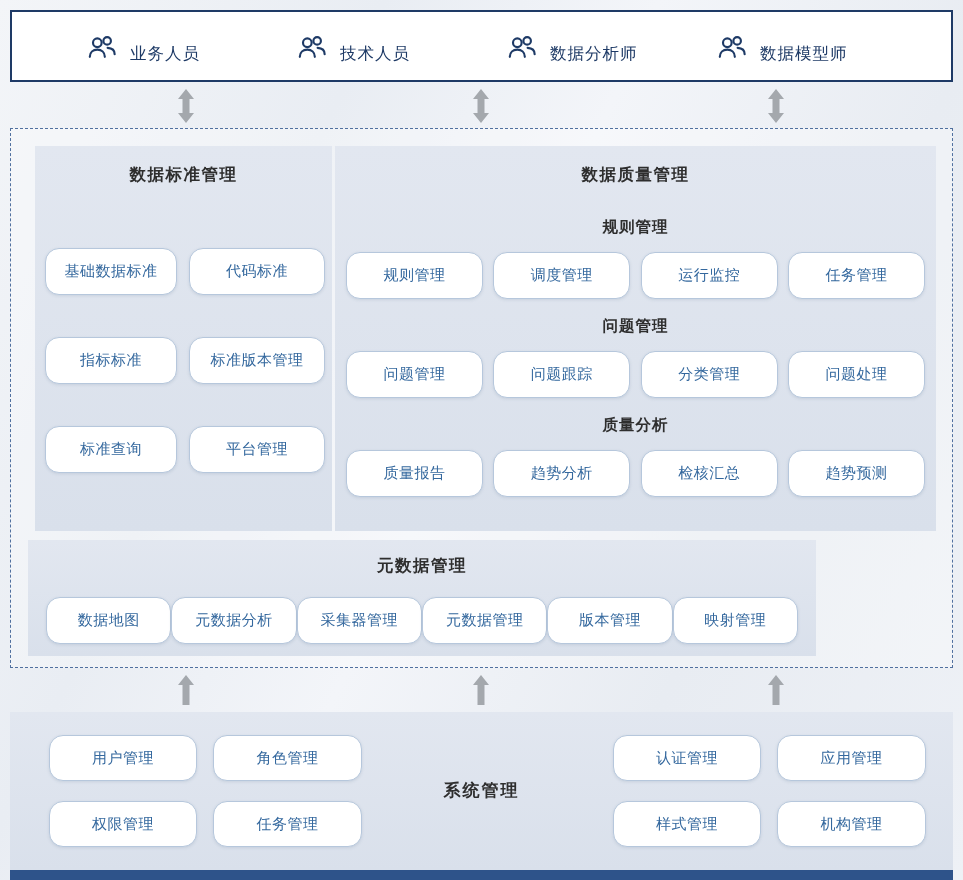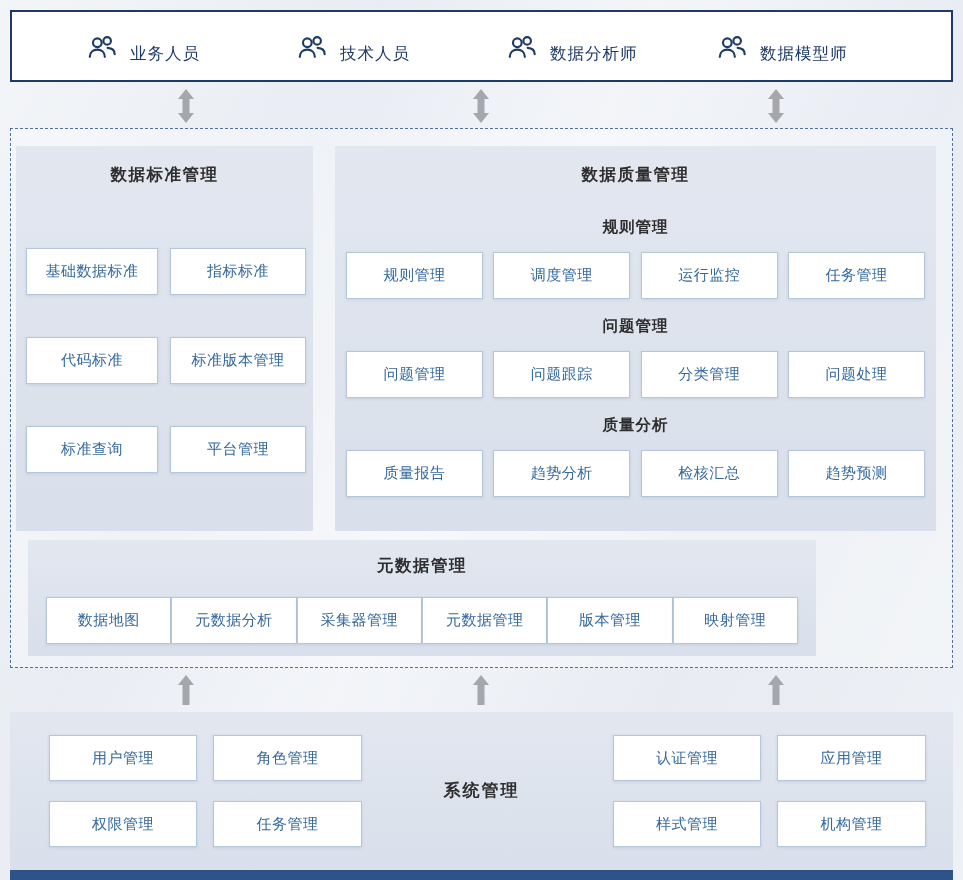--- a/index.html
+++ b/index.html
@@ -29,27 +29,27 @@
     border:1px dashed #50709f; background:rgba(255,255,255,0.30);
   }
   .panel {
     position:absolute;
     background:linear-gradient(180deg,#e2e7f0 0%,#d9e0eb 100%);
   }
   .panel-title {
     text-align:center; font-weight:bold; font-size:16.5px; color:#2e2e2e;
     letter-spacing:1.5px; padding-top:18px;
   }
-  .std-panel   { left:5px;  top:17px;  width:297px; height:385px; }
+  .std-panel   { left:24px;  top:17px;  width:297px; height:385px; }
   .qual-panel  { left:324px; top:17px;  width:601px; height:385px; }
   .meta-panel  { left:17px;  top:411px; width:788px; height:116px; }
   .meta-panel .panel-title { padding-top:15px; }
 
   .mod-btn {
-    background:#ffffff; border:1px solid #b6c7dc; border-radius:0;
+    background:#ffffff; border:1px solid #b6c7dc; border-radius:14px;
     color:#34689e; font-size:15px; letter-spacing:0.5px;
     display:flex; align-items:center; justify-content:center;
     height:47px; cursor:pointer;
     box-shadow:0 1px 3px rgba(100,120,150,0.18);
   }
 
   .std-grid {
     position:absolute; left:10px; top:102px;
     display:grid; grid-template-columns:132px 136px; column-gap:12px; row-gap:42px;
   }
@@ -159,22 +159,22 @@
         <path d="M9 0 L17 10 H12.5 V24 H17 L9 34 L1 24 H5.5 V10 H1 Z" fill="#a4a8ad"></path>
       </svg>
   </div>
 
   <div class="dashed">
 
     <div class="panel std-panel">
       <div class="panel-title">数据标准管理</div>
       <div class="std-grid">
         <div class="mod-btn">基础数据标准</div>
+        <div class="mod-btn">代码标准</div>
         <div class="mod-btn">指标标准</div>
-        <div class="mod-btn">代码标准</div>
         <div class="mod-btn">标准版本管理</div>
         <div class="mod-btn">标准查询</div>
         <div class="mod-btn">平台管理</div>
       </div>
     </div>
 
     <div class="panel qual-panel">
       <div class="panel-title">数据质量管理</div>
 
       <div class="q-group-title first">规则管理</div>

